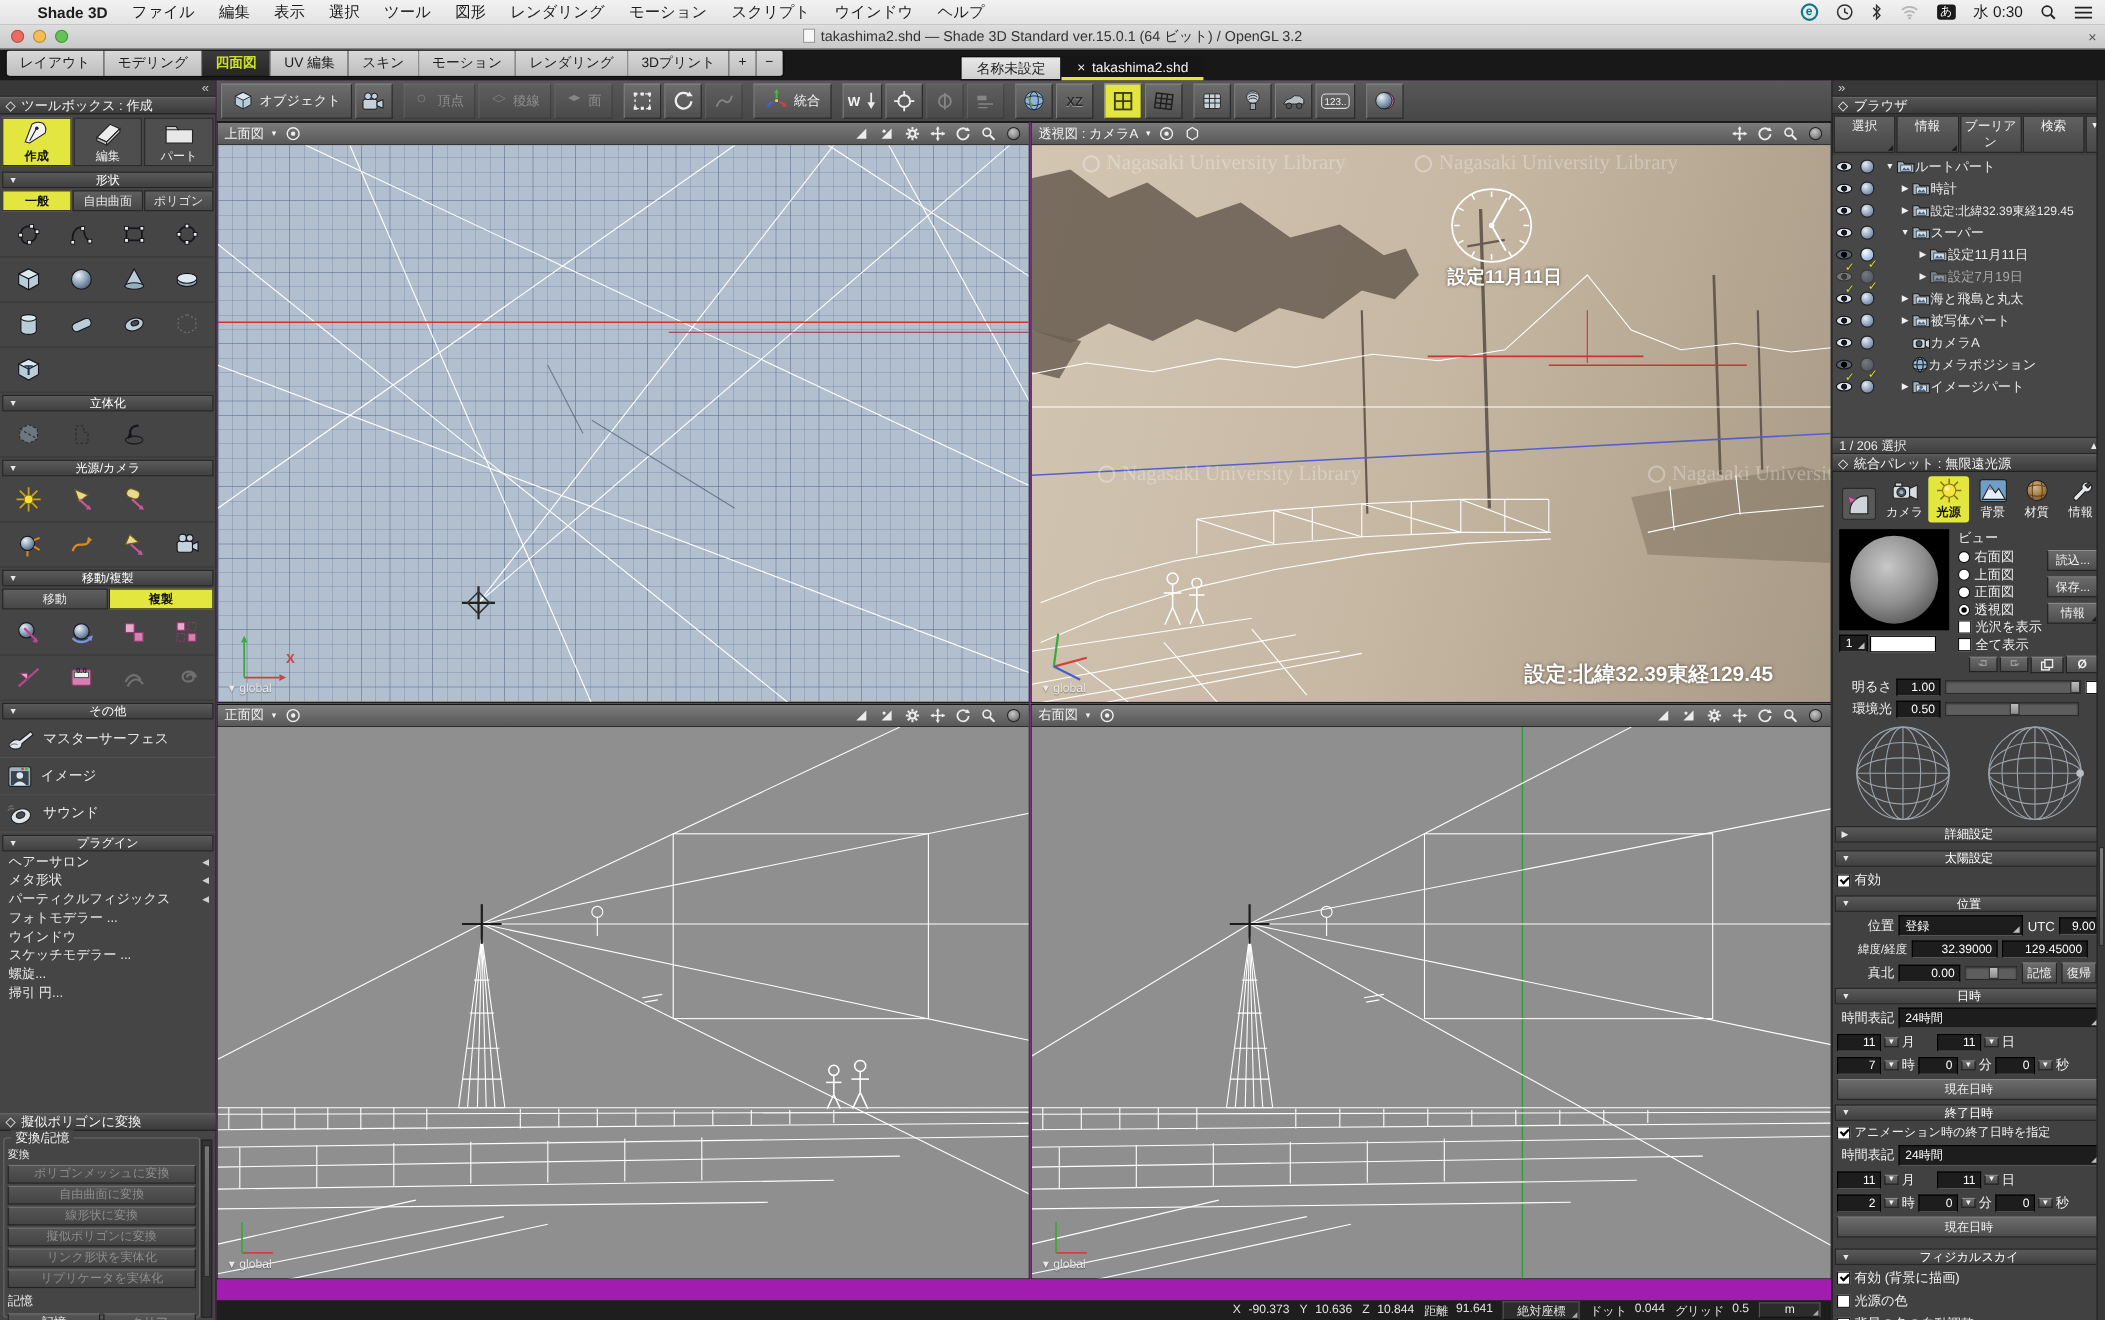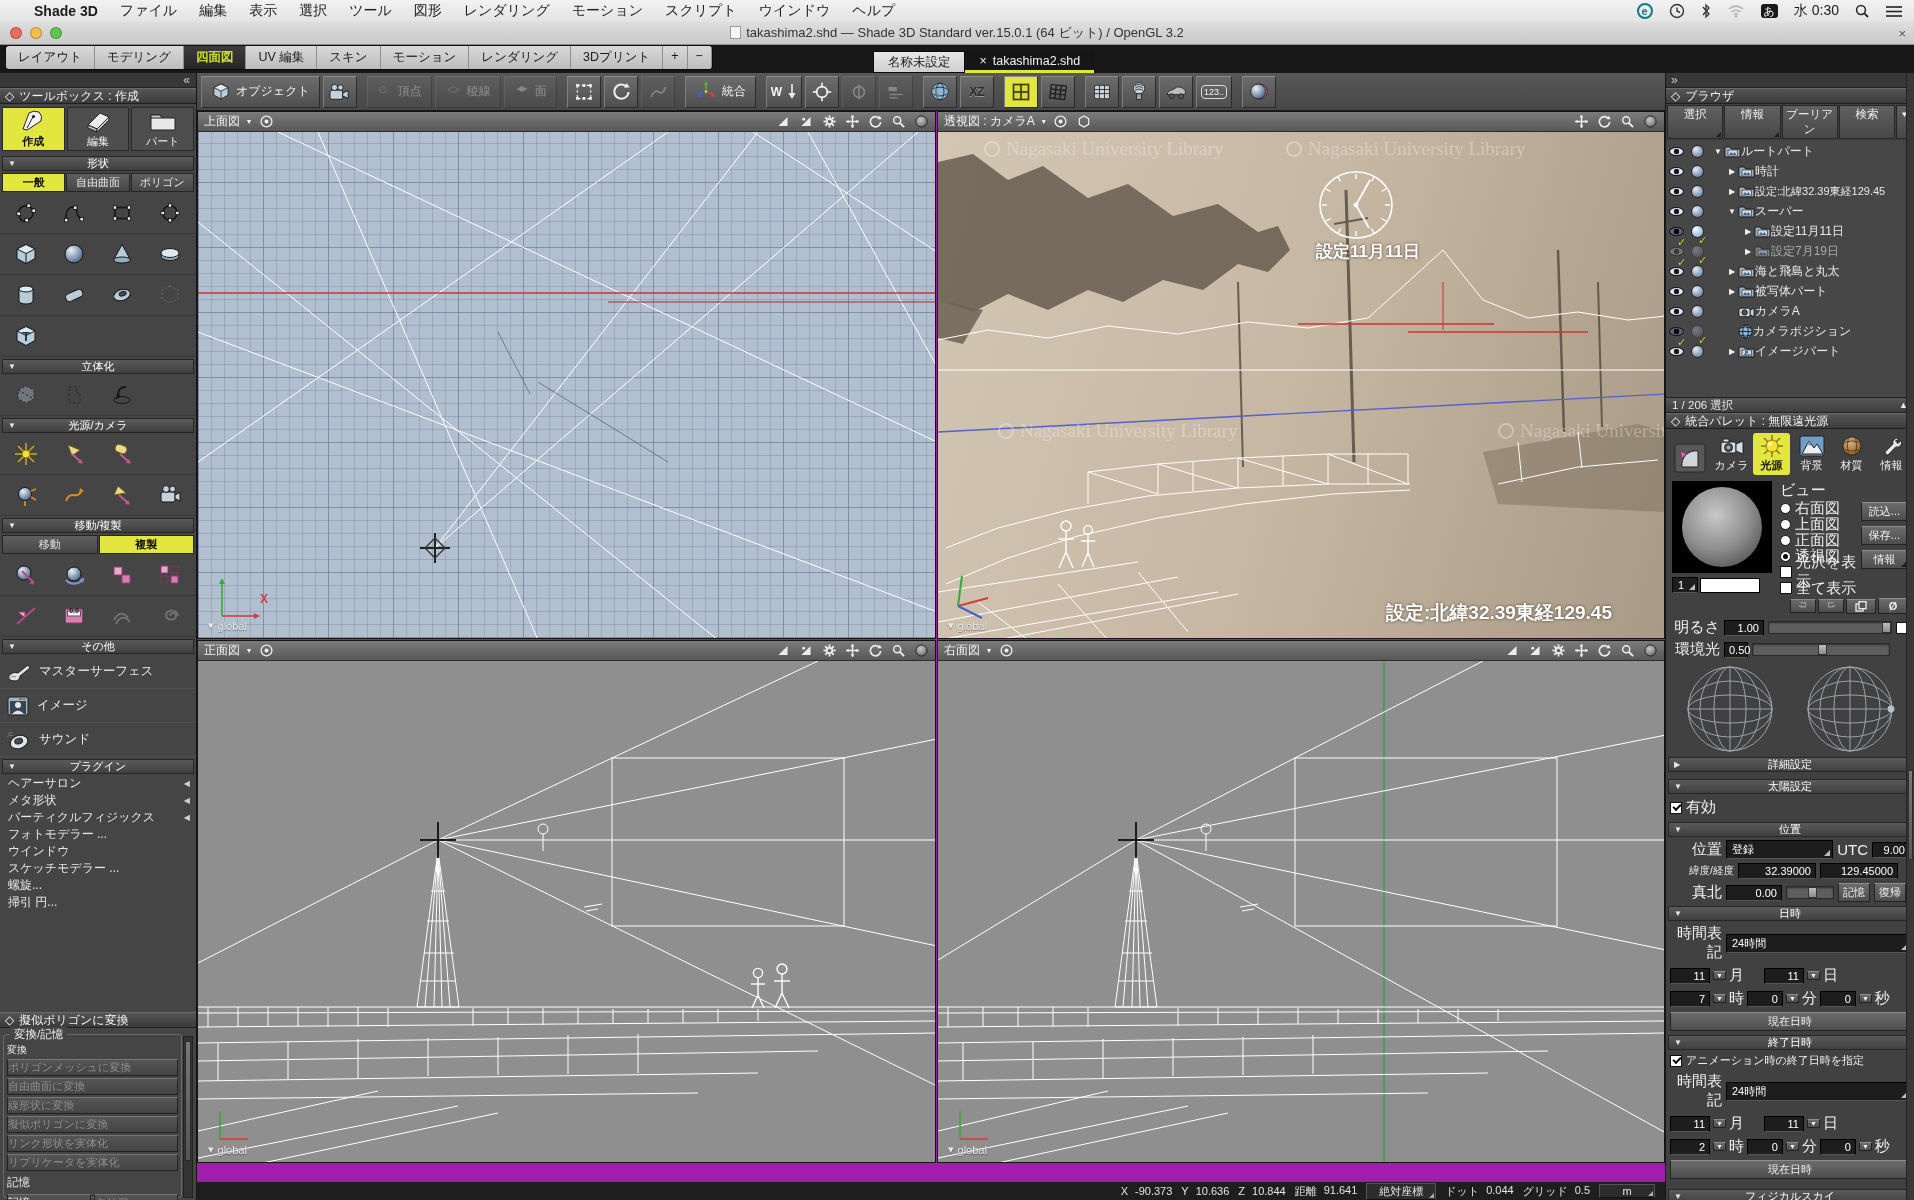--- a/index.html
+++ b/index.html
@@ -60,21 +60,21 @@
   .t3 span.active{background:var(--yellow);color:#111;font-weight:bold}
   .grid4{display:flex;padding:2px 2px;border-bottom:1px solid #393939}
   .cell{width:48px;height:36px;display:flex;align-items:center;justify-content:center;position:relative}
   .cell.dim{opacity:.3}
   .oitem{height:34px;display:flex;align-items:center;gap:7px;padding-left:6px;border-bottom:1px solid #515151;font-size:12.5px}
   .plug{height:17px;display:flex;align-items:center;padding-left:8px;font-size:12px;position:relative;color:#e8e8e8}
   .plug .pr{position:absolute;right:6px;font-size:8px;color:#cfcfcf}
   .tpwrap{position:absolute;left:0;right:0;top:939px;bottom:0}
   .fieldset{position:absolute;left:3px;right:14px;top:22px;bottom:2px;border:1px solid #6a6a6a;border-radius:3px;padding:2px 3px}
   .fieldset .legend{position:absolute;top:-8px;left:6px;background:#454545;padding:0 4px;font-size:11.5px;color:#f0f0f0}
-  .tpbtn{display:block;width:100%;height:17px;margin:2px 0;background:linear-gradient(#555,#444);border:1px solid #222;border-top-color:#777;color:#8d8d8d;font-size:11px;line-height:15px}
+  .tpbtn{display:block;width:100%;height:17px;margin:2px 0;background:linear-gradient(#555,#444);border:1px solid #222;border-top-color:#777;color:#8d8d8d;font-size:11px;text-align:center;line-height:15px}
   .tpbtn.en{color:#f0f0f0}
   .vsb{position:absolute;right:3px;top:24px;bottom:2px;width:10px;background:#333;border:1px solid #222}
   .vsb .th{position:absolute;left:1px;right:1px;top:4px;height:120px;background:linear-gradient(#777,#555);border:1px solid #2a2a2a}
   
   .center{position:absolute;left:197px;top:73px;right:249px;bottom:0;background:#a21caf}
   .mtb{height:38px;background:linear-gradient(#585858,#474747);border-bottom:1px solid #1b1b1b;display:flex;align-items:center;padding:0 4px;gap:3px}
   .tb-btn{height:32px;min-width:34px;display:inline-flex;align-items:center;justify-content:center;gap:5px;background:linear-gradient(#6c6c6c,#4f4f4f);border:1px solid #2a2a2a;border-top-color:#8e8e8e;border-left-color:#808080;font-size:12px;color:#f2f2f2;padding:0 4px}
   .tb-btn.wide{padding:0 9px}
   .tb-btn.dis{opacity:.38}
   .tb-btn.active{background:var(--yellow)}
@@ -122,21 +122,21 @@
   .tlab{margin-left:0;white-space:nowrap}
   .selbar{height:16px;background:linear-gradient(#565656,#3e3e3e);border-top:1px solid #202020;border-bottom:1px solid #202020;display:flex;align-items:center;padding:0 6px;font-size:11.5px}
   .icont{display:flex;align-items:flex-end;gap:3px;padding:4px 4px 2px}
   .itab{width:37px;display:flex;flex-direction:column;align-items:center;gap:1px;font-size:11px;color:#f0f0f0;padding:2px 0;border-radius:3px}
   .itab.active{background:var(--yellow);color:#111;font-weight:bold}
   .prev{width:100px;height:92px;background:#000;display:flex;align-items:center;justify-content:center}
   .wire{stroke:#9aa2ab;fill:none;stroke-width:1}
   .rpscroll{position:absolute;right:0;top:0;bottom:0;width:8px;background:#383838;border-left:1px solid #222}
   .rpscroll .th{position:absolute;left:1px;right:1px;top:697px;height:90px;background:linear-gradient(#7a7a7a,#585858);border:1px solid #2c2c2c}
   svg{display:block}
-  .lab{font-size:15px;color:#f0f0f0}
+  .lab{font-size:12px;color:#f0f0f0}
 </style>
 </head>
 <body>
 
 <svg width="0" height="0" style="position:absolute">
     <defs>
   <radialGradient id="gball" cx="35%" cy="30%" r="75%">
     <stop offset="0" stop-color="#eaf1f7"></stop>
         <stop offset="0.55" stop-color="#8ea4ba"></stop>
         <stop offset="1" stop-color="#4d627c"></stop>
@@ -1776,21 +1776,21 @@
     <div class="row" style="gap:4px;padding:4px 6px 0">
       <span class="lab" style="width:48px;text-align:right">明るさ</span>
       <span class="num" style="width:40px">1.00</span>
       <span class="slider" style="flex:1">
           <span class="thumb" style="right:0"></span>
         </span>
       <span class="cb"></span>
     </div>
     <div class="row" style="gap:4px;padding:3px 6px 0">
       <span class="lab" style="width:48px;text-align:right">環境光</span>
-      <span class="num" style="width:24px">0.50</span>
+      <span class="num" style="width:40px">0.50</span>
       <span class="slider" style="flex:1">
           <span class="thumb" style="left:48%"></span>
         </span>
       <span style="width:14px"></span>
     </div>
 
     <div style="display:flex;justify-content:space-around;padding:6px 4px 2px">
       <svg width="106" height="88" viewBox="0 0 106 88">
           <circle cx="53" cy="44" r="42" class="wire"></circle>
           <ellipse cx="53" cy="44" rx="42" ry="14" class="wire"></ellipse>

